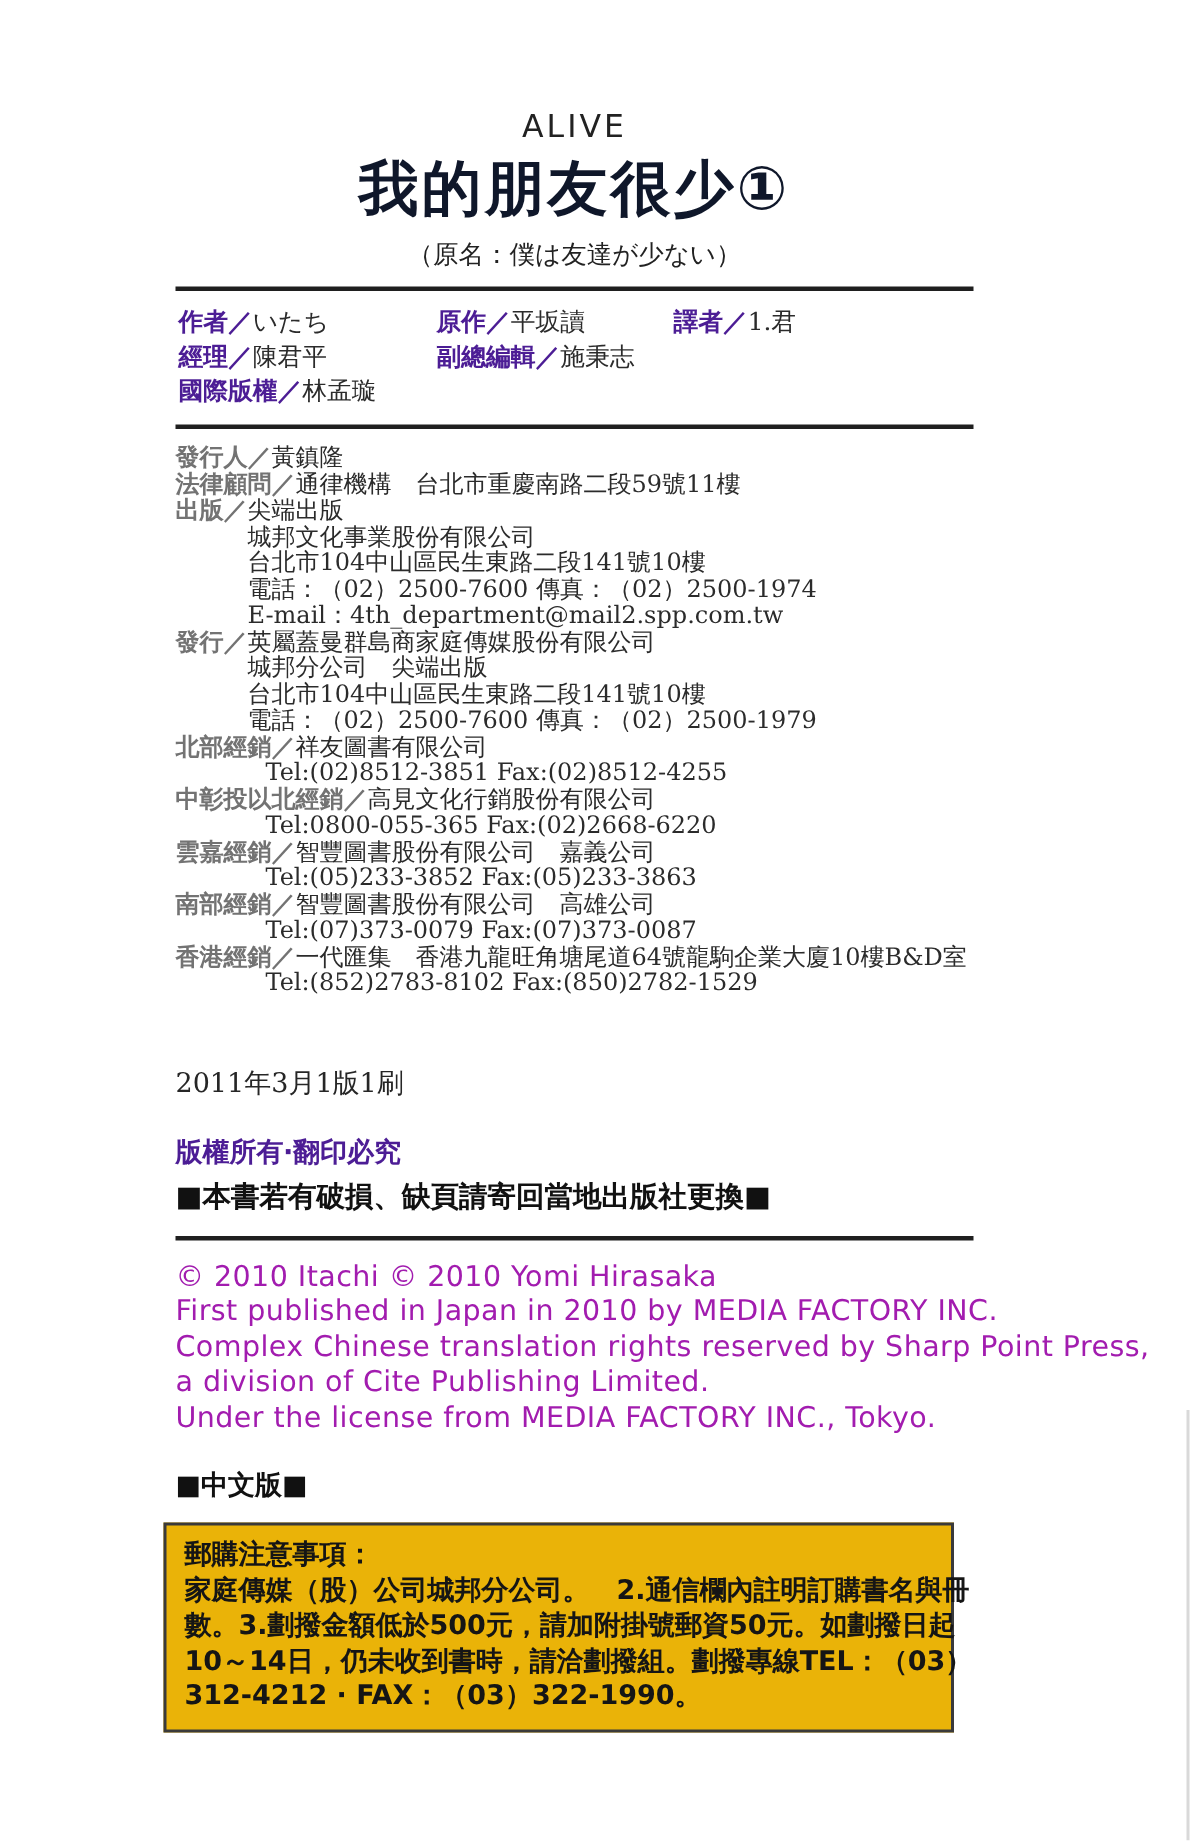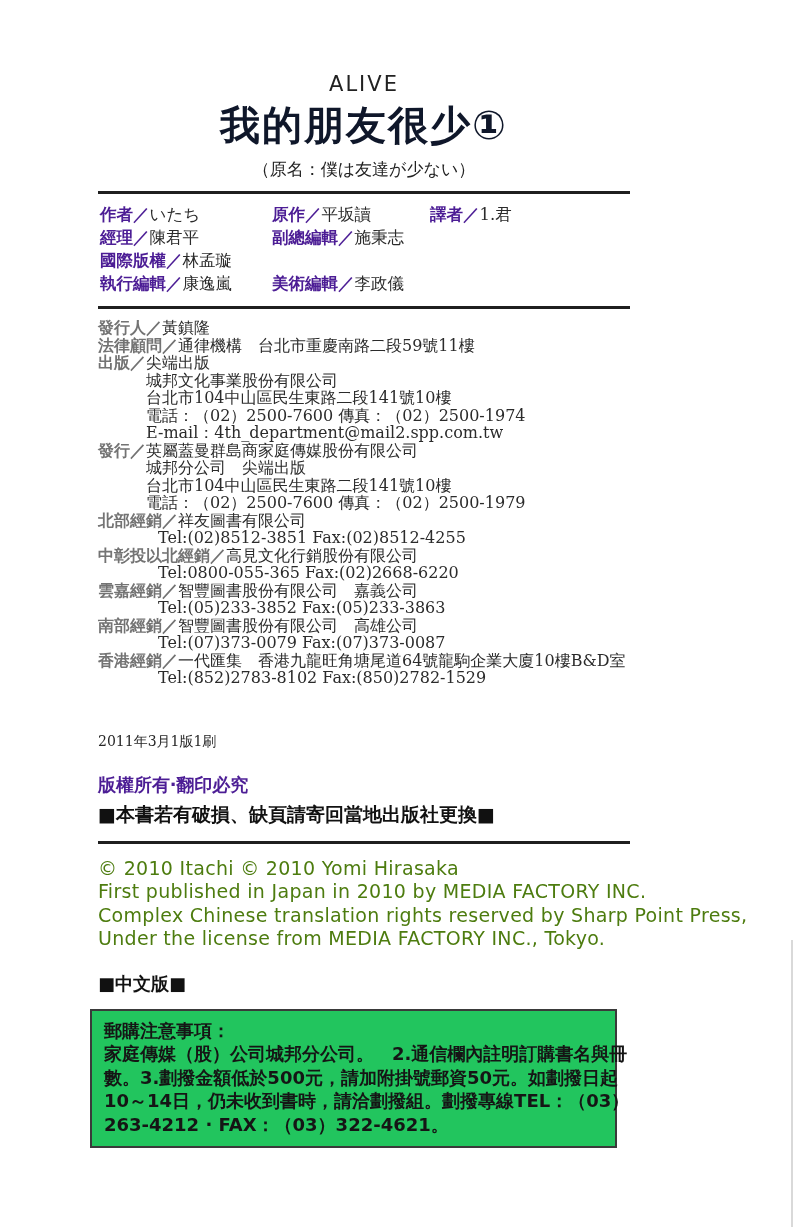--- a/index.html
+++ b/index.html
@@ -1,20 +1,20 @@
 <!DOCTYPE html>
 <html><head>
 <meta charset="utf-8">
 <style>
   html,body{margin:0;padding:0;}
   body{
     width:800px;height:1227px;background:#ffffff;overflow:hidden;position:relative;
     font-family:"DejaVu Sans","Liberation Sans",sans-serif;color:#1c1c1c;
   }
-  .content{padding:0 0 0 98px;width:560px;}
+  .content{padding:0 0 0 98px;width:560px;margin-left:19px;}
   .sans{font-family:"DejaVu Sans","Liberation Sans",sans-serif;}
 
   
   .title-block{width:532px;text-align:center;margin-top:72px;}
   .series{font-size:21px;letter-spacing:2px;color:#222;}
   .book-title{font-size:40px;font-weight:bold;letter-spacing:2px;margin-top:2px;color:#0f172a;}
   .orig-title{font-size:17px;margin-top:5px;color:#222;}
 
   .rule{width:532px;border:none;border-top:3px solid #1f1f1f;margin:10px 0 0 0;}
 
@@ -29,32 +29,32 @@
 
   
   .publishing{margin-top:10px;}
   .pub-line{font-size:16px;line-height:17.5px;white-space:nowrap;}
   .plabel{font-weight:bold;color:#737373;}
   .pval{font-family:"DejaVu Serif","Liberation Serif",serif;color:#2b2b2b;}
   .ind0{padding-left:0;}
   .ind1{padding-left:48px;}
   .ind2{padding-left:60px;}
 
-  .printing{margin-top:46px;font-family:"DejaVu Serif","Liberation Serif",serif;font-size:14px;color:#262626;}
+  .printing{margin-top:46px;font-family:"DejaVu Serif","Liberation Serif",serif;font-size:18px;color:#262626;}
   .rights{margin-top:22px;font-size:18px;font-weight:bold;color:#4c1d95;}
   .damage{margin-top:5px;font-size:19px;font-weight:bold;color:#111;}
   .rule2{margin-top:13px;}
 
   .license{margin-top:13px;}
-  .license-line{font-size:19px;line-height:23.5px;color:#4d7c0f;letter-spacing:0.3px;white-space:nowrap;}
+  .license-line{font-size:19px;line-height:23.5px;color:#a21caf;letter-spacing:0.3px;white-space:nowrap;}
 
   .cn-label{margin-top:21px;font-size:18px;font-weight:bold;color:#111;}
 
   .mail-box{
-    margin:13px 0 0 -8px;width:501px;border:2px solid #3a3a3a;background:#22c55e;
+    margin:13px 0 0 -8px;width:501px;border:2px solid #3a3a3a;background:#eab308;
     padding:8px 10px 10px 12px;
   }
   .mail-line{font-size:18px;line-height:23.5px;font-weight:600;color:#151515;white-space:nowrap;}
 
   .scan-edge{position:absolute;right:7px;top:940px;height:287px;width:2px;background:#d9d9d9;}
 </style>
 </head>
 <body>
 
 <div class="content">
@@ -69,23 +69,20 @@
 
   <div class="credits">
     <div class="credit-row">
       <span class="cell1"><span class="clabel">作者／</span><span class="cval">いたち</span></span><span class="cell2"><span class="clabel">原作／</span><span class="cval">平坂讀</span></span><span class="cell3"><span class="clabel">譯者／</span><span class="cval">1.君</span></span>
     </div>
     <div class="credit-row">
       <span class="cell1"><span class="clabel">經理／</span><span class="cval">陳君平</span></span><span class="cell2"><span class="clabel">副總編輯／</span><span class="cval">施秉志</span></span>
     </div>
     <div class="credit-row">
       <span class="cell1"><span class="clabel">國際版權／</span><span class="cval">林孟璇</span></span>
-    </div>
-    <div class="credit-row">
-      <span class="cell1"><span class="clabel">執行編輯／</span><span class="cval">康逸嵐</span></span><span class="cell2"><span class="clabel">美術編輯／</span><span class="cval">李政儀</span></span>
     </div>
   </div>
 
   <hr class="rule" style="margin-top:3px;">
 
   <div class="publishing">
     <div class="pub-line ind0"><span class="plabel">發行人／</span><span class="pval">黃鎮隆</span></div>
     <div class="pub-line ind0"><span class="plabel">法律顧問／</span><span class="pval">通律機構　台北市重慶南路二段59號11樓</span></div>
     <div class="pub-line ind0"><span class="plabel">出版／</span><span class="pval">尖端出版</span></div>
     <div class="pub-line ind1"><span class="pval">城邦文化事業股份有限公司</span></div>
@@ -112,28 +109,29 @@
 
   <div class="rights">版權所有‧翻印必究</div>
   <div class="damage">■本書若有破損、缺頁請寄回當地出版社更換■</div>
 
   <hr class="rule rule2">
 
   <div class="license">
     <div class="license-line">© 2010 Itachi  © 2010 Yomi Hirasaka</div>
     <div class="license-line">First published in Japan in 2010 by MEDIA FACTORY  INC.</div>
     <div class="license-line">Complex Chinese translation rights reserved by Sharp Point Press,</div>
+    <div class="license-line">a division of Cite Publishing Limited.</div>
     <div class="license-line">Under the license from MEDIA FACTORY  INC., Tokyo.</div>
   </div>
 
   <div class="cn-label">■中文版■</div>
 
   <div class="mail-box">
     <div class="mail-line">郵購注意事項：</div>
     <div class="mail-line">家庭傳媒（股）公司城邦分公司。　2.通信欄內註明訂購書名與冊</div>
     <div class="mail-line">數。3.劃撥金額低於500元，請加附掛號郵資50元。如劃撥日起</div>
     <div class="mail-line">10～14日，仍未收到書時，請洽劃撥組。劃撥專線TEL：（03）</div>
-    <div class="mail-line">263-4212 · FAX：（03）322-4621。</div>
+    <div class="mail-line">312-4212 · FAX：（03）322-1990。</div>
   </div>
 
 </div>
 
 <div class="scan-edge"></div>
 
 </body></html>

